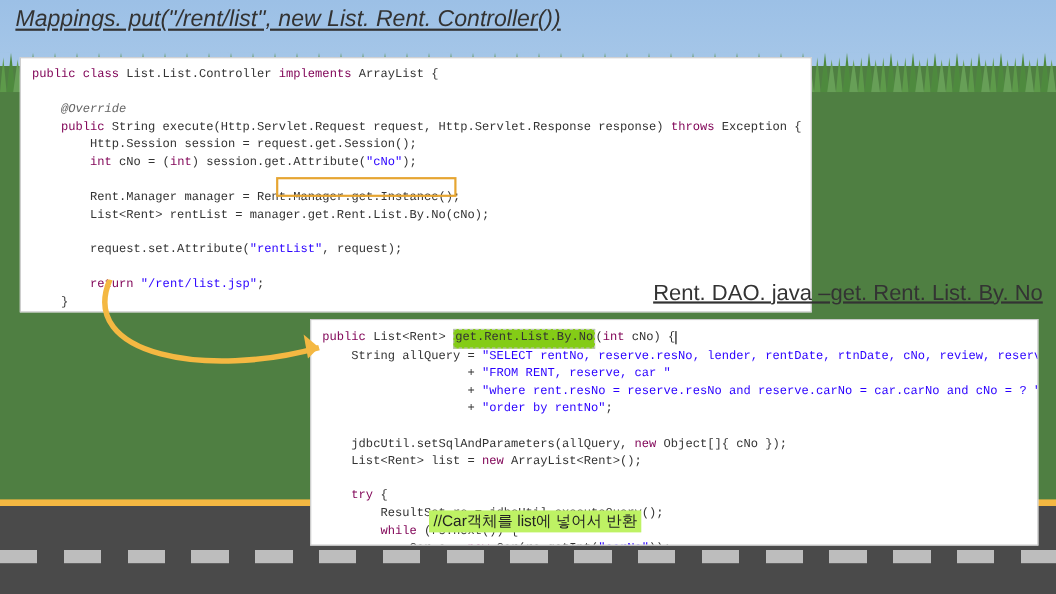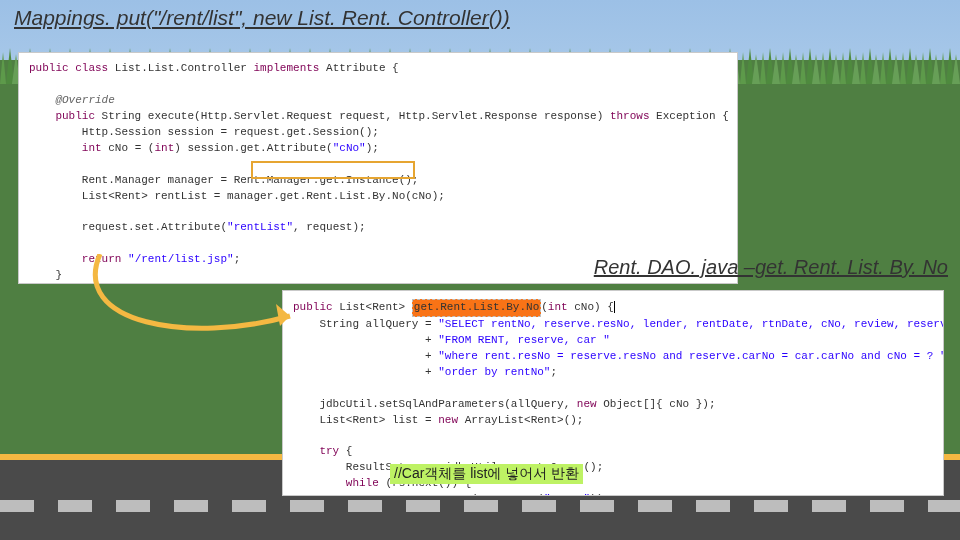--- a/index.html
+++ b/index.html
@@ -73,21 +73,20 @@
     text-decoration: underline;
     z-index: 10;
     white-space: nowrap;
   }
 
   
   .subtitle {
     position: absolute;
     top: 256px; right: 12px;
     font-size: 20px;
-    font-style: italic;
     color: #333;
     text-decoration: underline;
     z-index: 10;
     white-space: nowrap;
     margin-left: 32px;
   }
 
   
   .panel {
     position: absolute;
@@ -123,21 +122,21 @@
     border: 2px solid #e6a531;
     background: transparent;
     z-index: 6;
     pointer-events: none;
   }
   .hl1 { top: 161px; left: 251px; width: 164px; height: 18px; } 
 
   
   .name-box {
     display: inline-block;
-    background: #f97316;
+    background: #84cc16;
     border: 1px dashed #c0c0c0;
     padding: 0 1px;
   }
 
   
   .arrow {
     position: absolute;
     left: 80px; top: 254px;
     width: 230px; height: 110px;
     z-index: 7;
@@ -173,21 +172,21 @@
     </defs>
     <rect width="960" height="36" fill="url(#g)"></rect>
   </svg>
 </div>
 <div class="road"></div>
 <div class="yellow-line"></div>
 <div class="dashes"></div>
 
 <div class="title">Mappings. put("/rent/list", new List. Rent. Controller())</div>
 
-<div class="panel panel1"><span class="kw">public class</span><span> List.List.Controller </span><span class="kw">implements</span><span> Attribute {</span>
+<div class="panel panel1"><span class="kw">public class</span><span> List.List.Controller </span><span class="kw">implements</span><span> ArrayList {</span>
 
 <span class="ann">    @Override</span>
 <span class="kw">    public</span><span> String execute(Http.Servlet.Request request, Http.Servlet.Response response) </span><span class="kw">throws</span><span> Exception {</span>
 <span>        Http.Session session = request.get.Session();</span>
 <span class="kw">        int</span><span> cNo = (</span><span class="kw">int</span><span>) session.get.Attribute(</span><span class="str">"cNo"</span><span>);</span>
 <span></span>
 <span>        Rent.Manager manager = Rent.Manager.get.Instance();</span>
 <span>        List&lt;Rent&gt; rentList = manager.get.Rent.List.By.No(cNo);</span>
 <span></span>
 <span>        request.set.Attribute(</span><span class="str">"rentList"</span><span>, request);</span>

